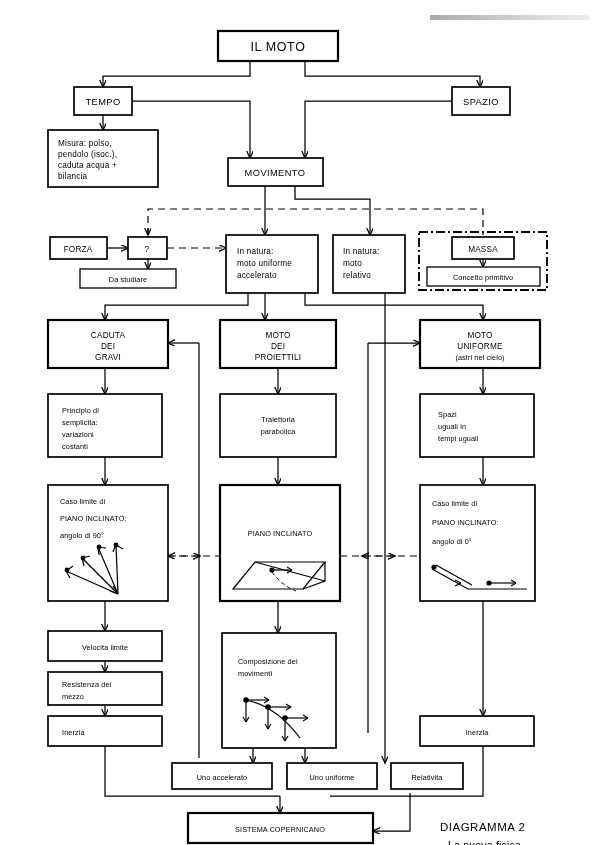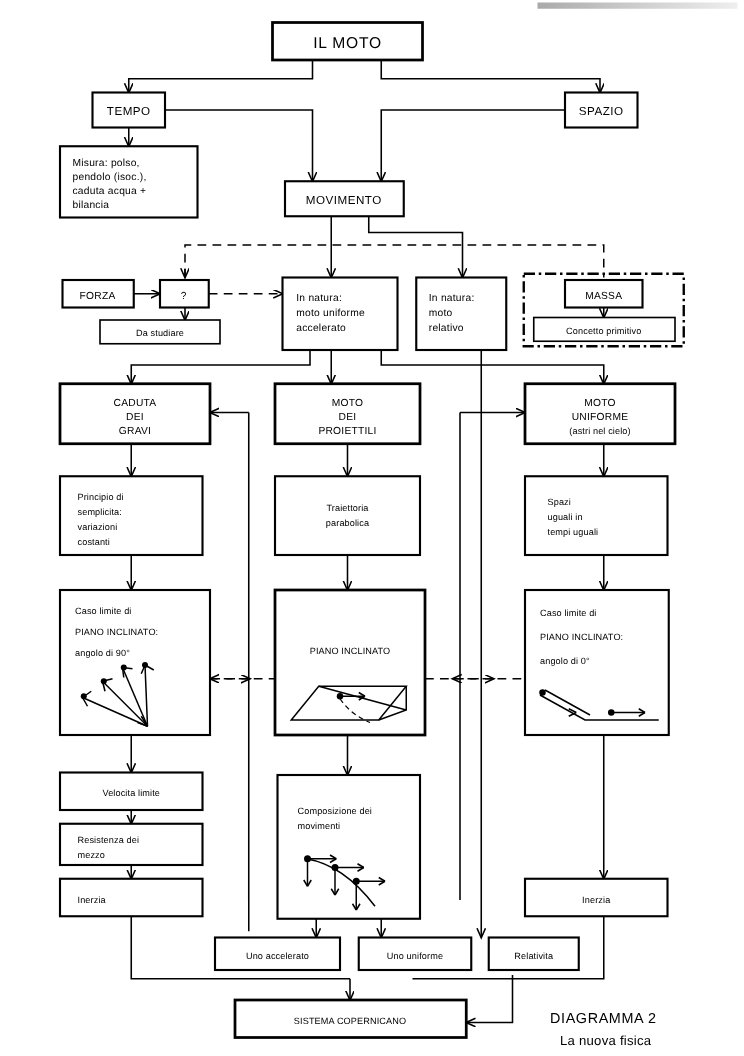--- a/index.html
+++ b/index.html
@@ -1,18 +1,18 @@
 <!DOCTYPE html>
 <html><head>
 <meta charset="utf-8">
 <style>
   html,body{margin:0;padding:0;background:#fff;}
   body{width:595px;height:845px;position:relative;overflow:hidden;
        font-family:"Liberation Sans","DejaVu Sans",sans-serif;color:#000;}
-  #root{position:absolute;inset:0;}
+  #root{position:absolute;inset:0;margin-top:13px;}
   svg{display:block;}
   .bx{fill:#fff;stroke:#000;}
   .bx-hv{stroke-width:2.2;}
   .bx-md{stroke-width:1.7;}
   .bx-ln{stroke-width:1.3;}
   .ln{stroke:#000;fill:none;stroke-width:1.25;}
   .dash{stroke:#000;fill:none;stroke-width:1.2;stroke-dasharray:7 5;}
   .dashdot{stroke:#000;fill:none;stroke-width:1.9;stroke-dasharray:9 3 2 3;}
   .art{fill:none;stroke:#000;stroke-width:1.2;}
   .art-t{fill:none;stroke:#000;stroke-width:1;}

